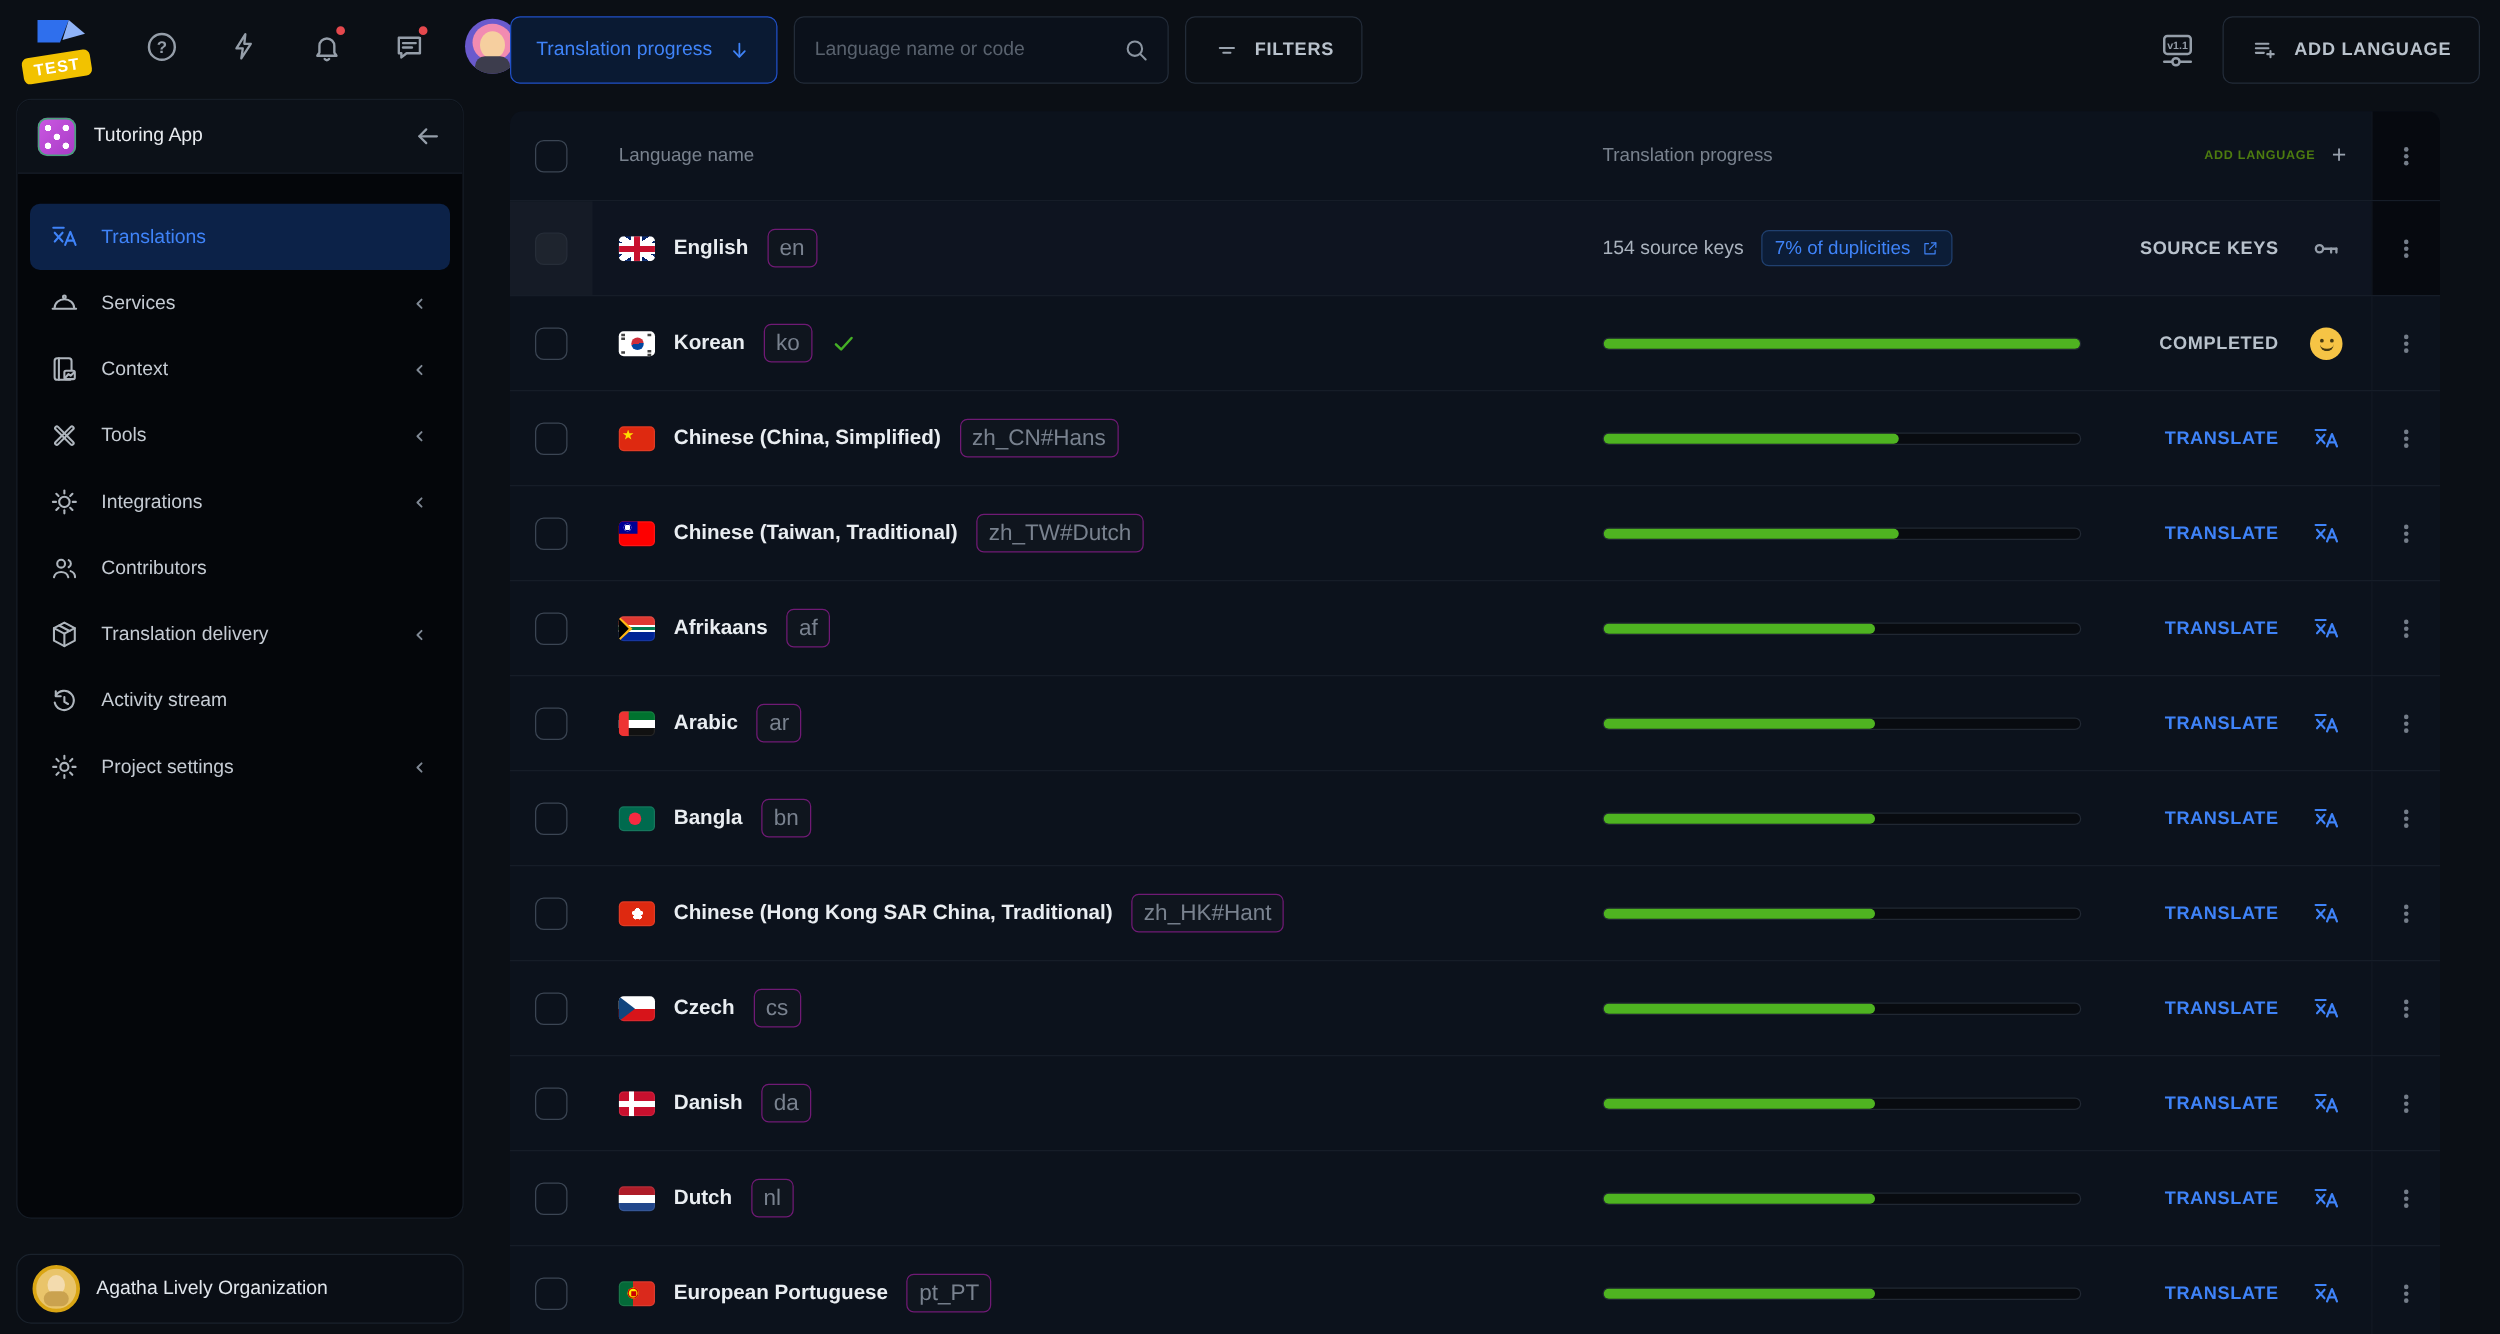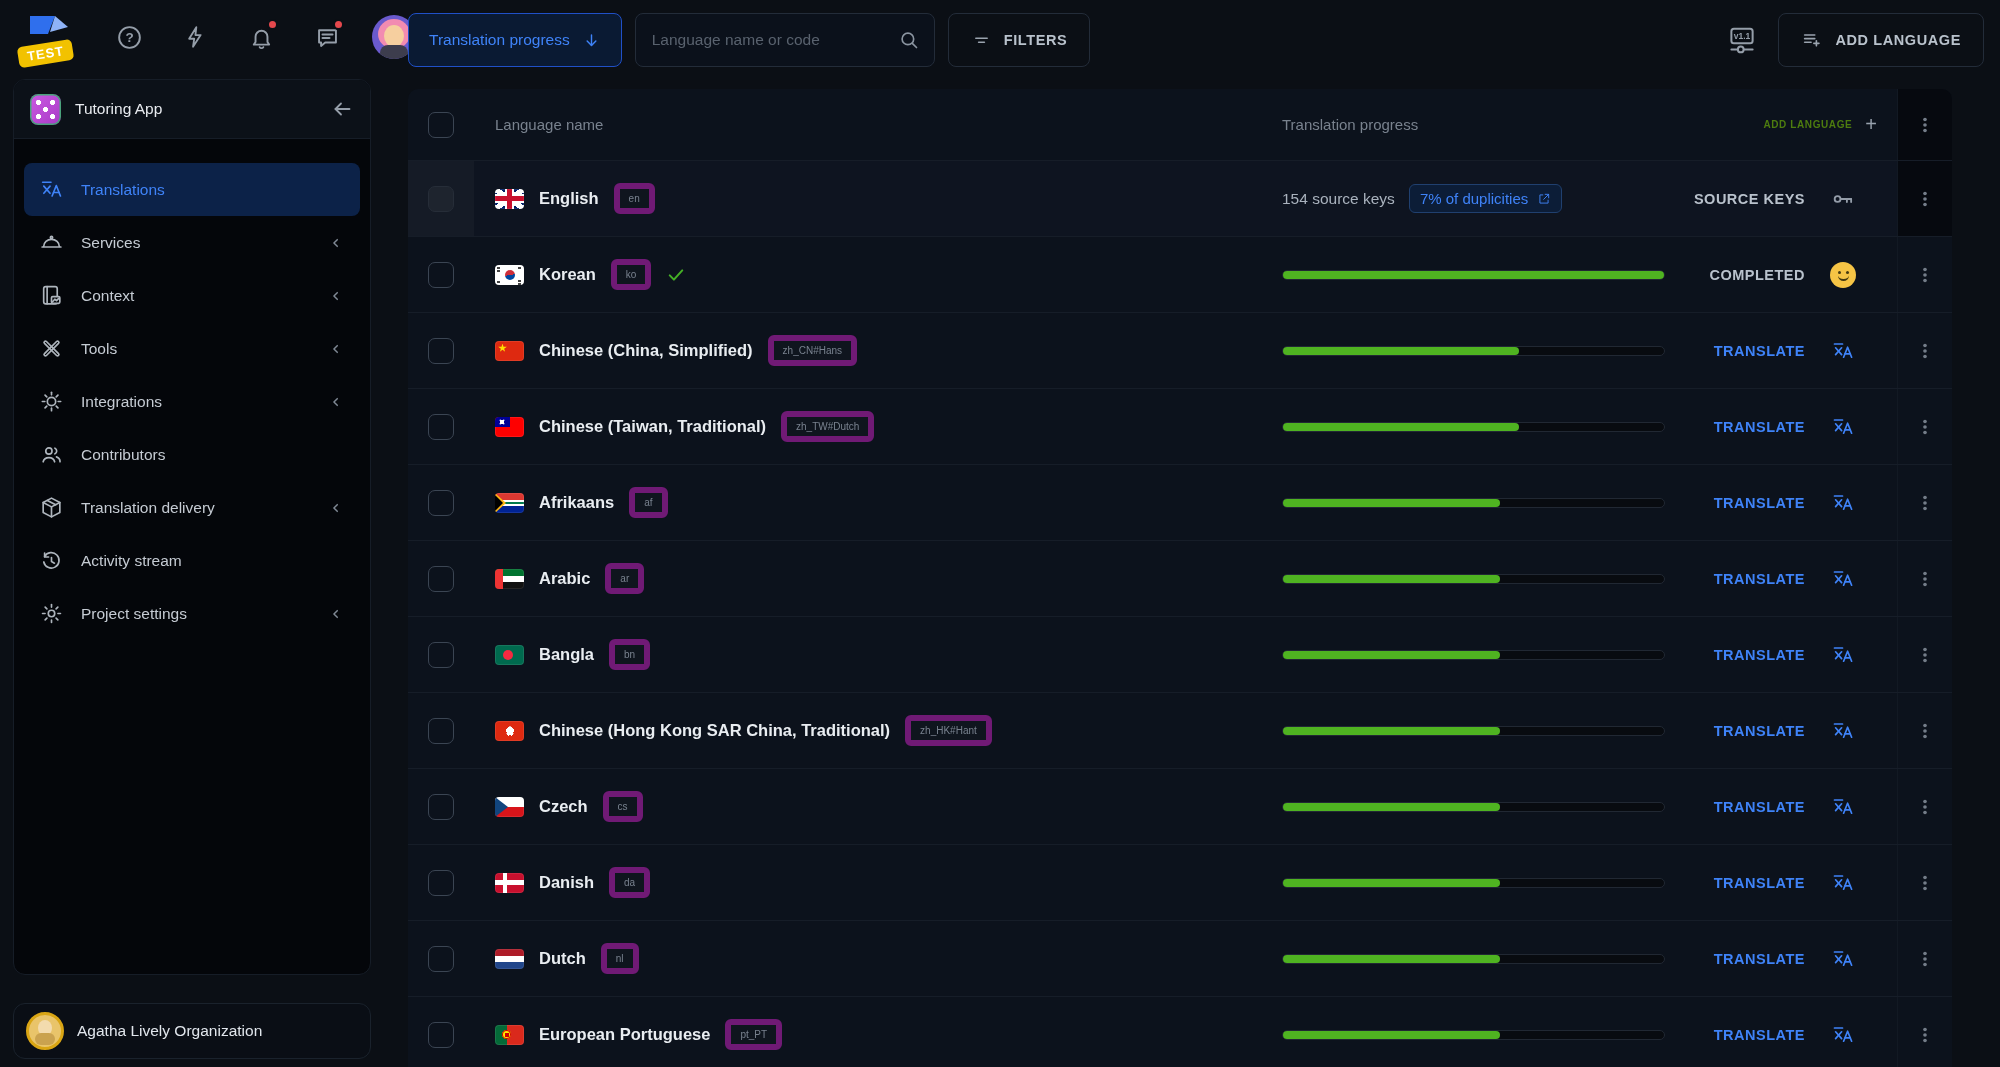--- a/index.html
+++ b/index.html
@@ -88,33 +88,33 @@
   .t-row { display:grid; grid-template-columns:66px 808px 395px 220px 55px; align-items:center;
     border-bottom:1px solid #161d28; }
   .t-head { height:72px; }
   .t-head .col-label { font-size:15px; color:#79828e; }
   .lang-row { height:76px; }
   .cell-check { display:flex; align-items:center; justify-content:center; align-self:stretch; }
   .checkbox { width:26px; height:26px; border-radius:7px; border:1.5px solid #3b4553; cursor:pointer; }
   .checkbox.cb-disabled { background:#1e242e; border-color:#262d38; }
   .cell-lang { display:flex; align-items:center; gap:15px; padding-left:21px; }
   .lang-name { font-size:16.5px; font-weight:600; color:#e9edf1; }
-  .code-badge { font-size:10px; color:#79828f; background:#0f151e; border:6px solid #701a75;
+  .code-badge { font-size:18px; color:#79828f; background:#0f151e; border:1px solid #701a75;
     border-radius:6px; padding:4px 9px; }
   .check-icon svg { stroke:#45b026; fill:none; stroke-width:2.4; stroke-linecap:round; stroke-linejoin:round; }
   .cell-progress { display:flex; align-items:center; }
   .bar { width:383px; height:10px; border-radius:6px; background:#080b10; border:1px solid #212833; position:relative; }
   .bar-fill { position:absolute; left:0; top:0; bottom:0; border-radius:6px; background:#4fb321; }
   .src-info { display:flex; align-items:center; gap:14px; white-space:nowrap; }
   .src-keys { font-size:15.5px; color:#a9b2bd; }
   .dup-chip { display:inline-flex; align-items:center; gap:9px; font-size:15px; color:#3f83f8;
     background:#0c1d37; border:1px solid #20406f; border-radius:6px; padding:5px 10px; cursor:pointer; }
   .dup-chip svg { stroke:#3f83f8; fill:none; stroke-width:1.6; stroke-linecap:round; stroke-linejoin:round; }
   .cell-action { display:flex; align-items:center; justify-content:flex-end; gap:24px;
-    padding-right:40px; align-self:stretch; }
+    padding-right:22px; align-self:stretch; }
   .action-label { font-size:14.5px; font-weight:700; letter-spacing:.5px; color:#b9c2cc; white-space:nowrap; }
   .action-label.blue { color:#3f83f8; cursor:pointer; }
   .action-icon { display:flex; align-items:center; justify-content:center; width:28px; }
   .action-icon svg.key { stroke:#949da9; fill:none; stroke-width:1.7; stroke-linecap:round; }
   .action-icon svg.tr { stroke:#3f83f8; fill:none; stroke-width:1.7; stroke-linecap:round; stroke-linejoin:round; cursor:pointer; }
   .smiley { width:26px; height:26px; border-radius:50%; background:#f6c445; position:relative; }
   .smiley::before { content:""; position:absolute; width:3.2px; height:3.2px; border-radius:50%;
     background:#463a10; left:7.5px; top:9px; box-shadow:8px 0 0 #463a10; }
   .smiley::after { content:""; position:absolute; left:7.5px; top:11.5px; width:11px; height:6px;
     border-bottom:2px solid #463a10; border-radius:0 0 11px 11px; }

